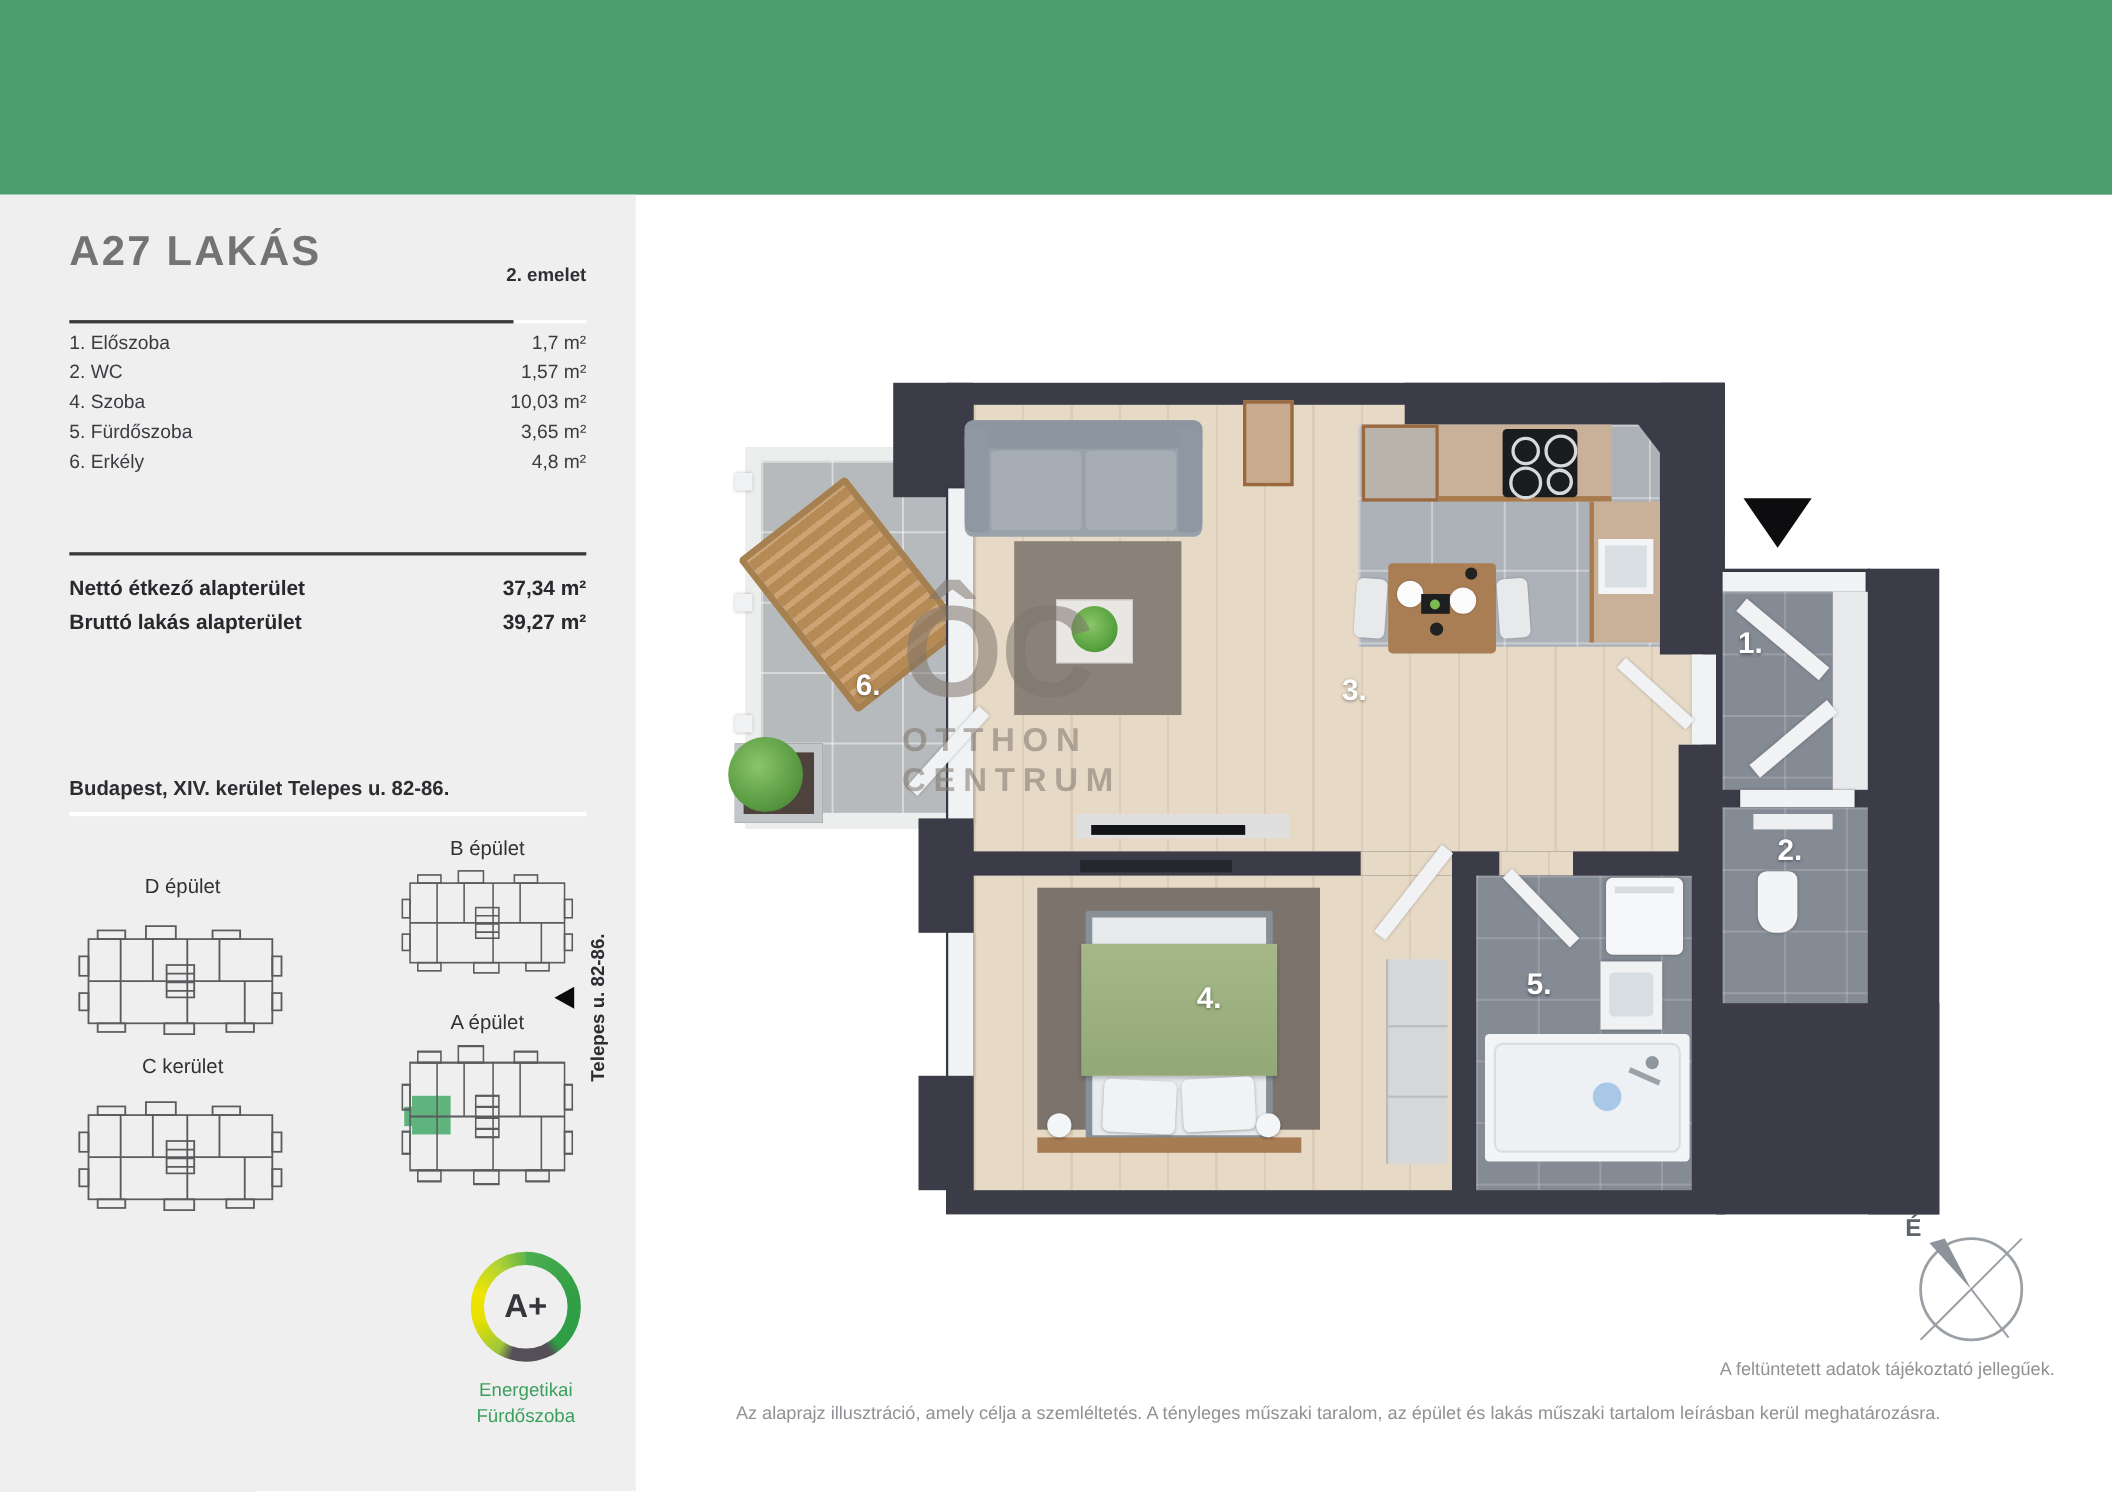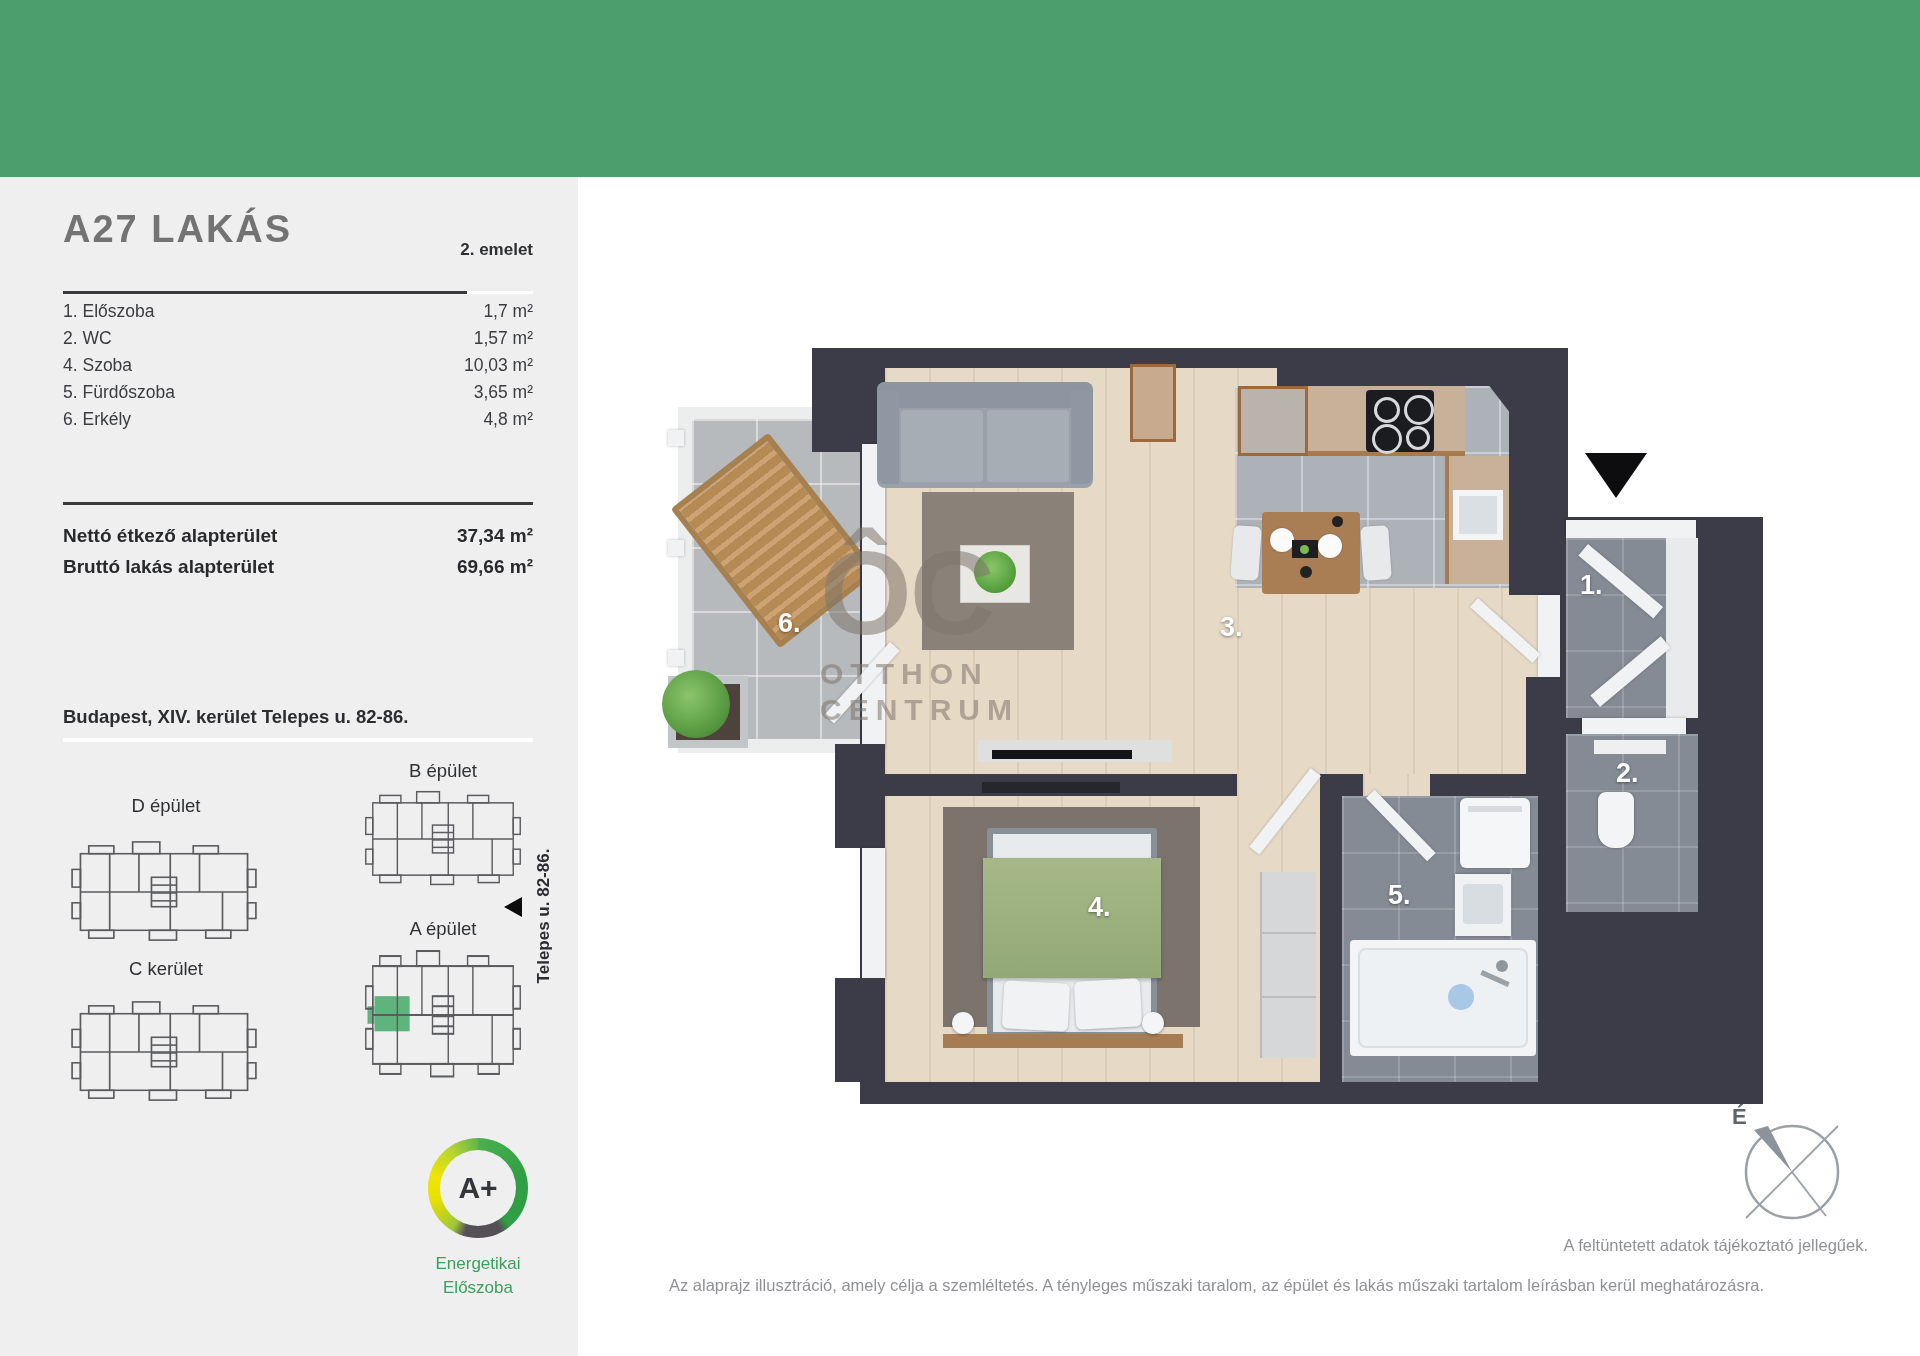--- a/index.html
+++ b/index.html
@@ -103,21 +103,21 @@
 
   <div class="abs divider-dark" style="left:63px;top:502px;width:470px;"></div>
 
   <div class="abs" id="totals">
     <div class="total-row">
       <span>Nettó étkező alapterület</span>
       <span>37,34 m²</span>
     </div>
     <div class="total-row">
       <span>Bruttó lakás alapterület</span>
-      <span>69,66 m²</span>
+      <span>39,27 m²</span>
     </div>
   </div>
 
   <div class="abs" id="address">Budapest, XIV. kerület Telepes u. 82-86.</div>
   <div class="abs divider-white" style="left:63px;top:738px;width:470px;height:4px;"></div>
 
   <div class="abs bldg-label" style="left:364px;top:760px;width:158px;">B épület</div>
   <div class="abs miniplan" style="left:364px;top:788px;width:158px;height:102px;">
     <svg viewBox="0 0 180 110" preserveAspectRatio="none">
       <g stroke="#5a5b5e" stroke-width="1.6" fill="none">
@@ -236,21 +236,21 @@
   </div>
 
   <div class="abs" id="street-arrow"></div>
   <div class="abs" id="street-label">Telepes u. 82-86.</div>
 
   <div class="abs" id="energy-ring">
     <div id="energy-rating">A+</div>
   </div>
   <div class="abs" id="energy-label">
     <div>Energetikai</div>
-    <div>Előszoba</div>
+    <div>Fürdőszoba</div>
   </div>
 
   <div class="abs" id="plan">
 
     <div class="abs tile-light" style="left:18px;top:67px;width:182px;height:346px;border-left:14px solid #eceded;border-top:12px solid #eceded;border-bottom:14px solid #eceded;box-sizing:border-box;"></div>
     <div class="abs white-slab" style="left:8px;top:90px;width:16px;height:16px;"></div>
     <div class="abs white-slab" style="left:8px;top:200px;width:16px;height:16px;"></div>
     <div class="abs white-slab" style="left:8px;top:310px;width:16px;height:16px;"></div>
     <div class="abs" style="left:52px;top:112px;width:112px;height:165px;transform:rotate(-38deg);border:6px solid #a6804e;border-radius:4px;background:repeating-linear-gradient(0deg,#b68a55 0 9px,#cda374 9px 14px);"></div>
     <div class="abs" style="left:8px;top:336px;width:80px;height:72px;background:#4e423c;border:8px solid #c3c6c8;box-sizing:border-box;"></div>

